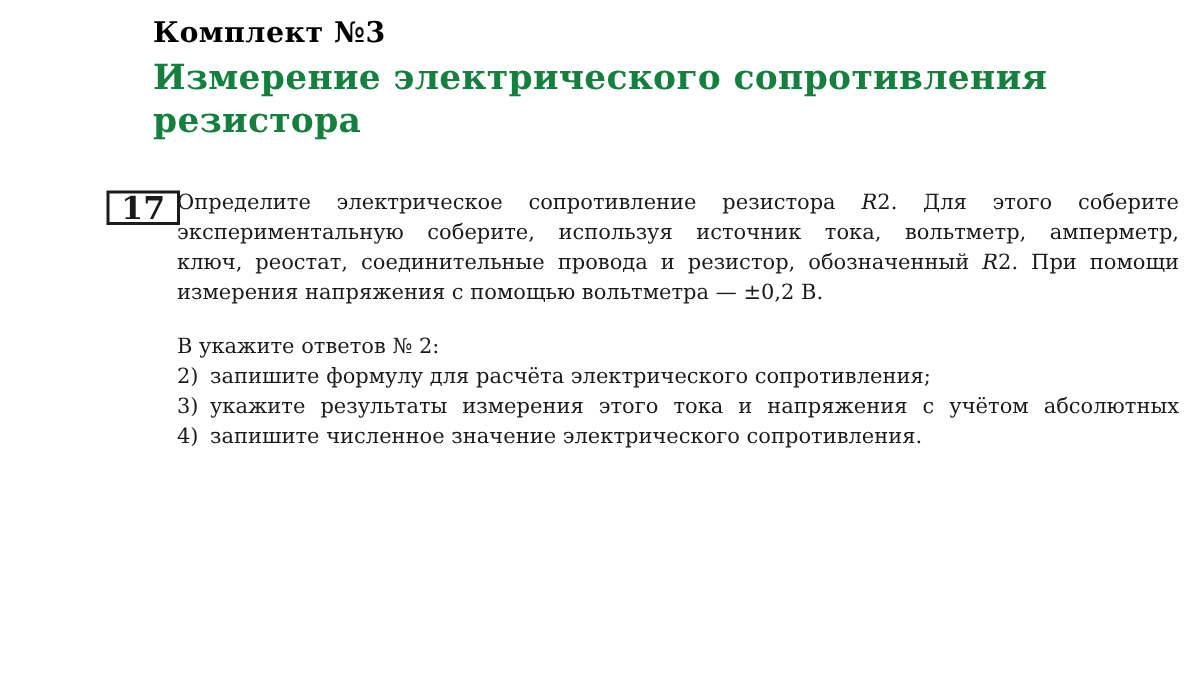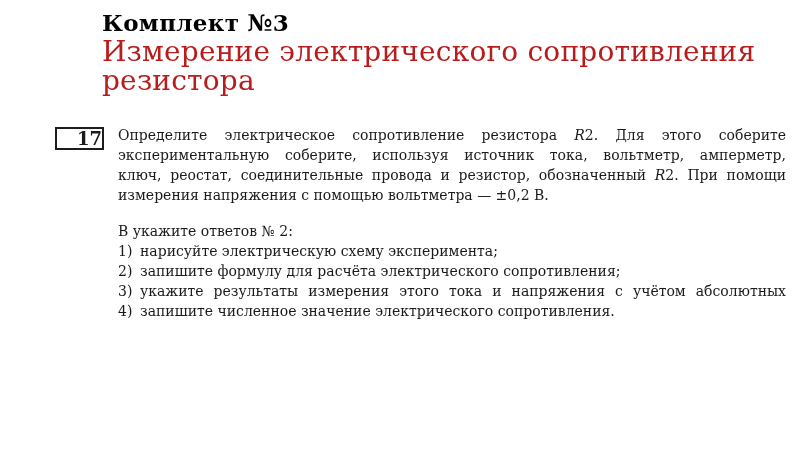--- a/index.html
+++ b/index.html
@@ -6,33 +6,33 @@
   body {
     width: 800px; height: 450px;
     background: #ffffff;
     position: relative;
     overflow: hidden;
     font-family: "DejaVu Serif", serif;
     color: #1a1a1a;
   }
   .header { position: absolute; left: 102px; top: 8px; }
   .title {
-    font-size: 23px; font-weight: bold; line-height: 29px; color: #000;
+    font-size: 19px; font-weight: bold; line-height: 29px; color: #000;
     letter-spacing: 0.3px;
   }
   .subtitle {
-    font-size: 28px; font-weight: normal; line-height: 29px; color: #b91c1c;
+    font-size: 23px; font-weight: bold; line-height: 29px; color: #15803d;
     letter-spacing: 0.2px;
   }
   .num-box {
-    position: absolute; left: 55px; top: 127px;
+    position: absolute; left: 71px; top: 127px;
     width: 45px; height: 19px;
     border: 2px solid #1c1c1c;
-    text-align: right;
-    font-weight: bold; font-size: 18px; line-height: 19px;
+    text-align: center;
+    font-weight: bold; font-size: 21px; line-height: 19px;
     background: #fff;
   }
   .content {
     position: absolute; left: 118px; top: 125px; width: 668px;
     font-size: 14px; line-height: 20px;
   }
   .line { height: 20px; white-space: normal; }
   .just { text-align: justify; text-align-last: justify; }
   .intro { margin-top: 16px; }
   .marker { display: inline-block; width: 22px; }
@@ -53,23 +53,20 @@
 
 <div class="content">
   <div class="line just">Определите электрическое сопротивление резистора <i>R</i>2. Для этого соберите</div>
   <div class="line just">экспериментальную соберите, используя источник тока, вольтметр, амперметр,</div>
   <div class="line just">ключ, реостат, соединительные провода и резистор, обозначенный <i>R</i>2. При помощи</div>
   <div class="line">измерения напряжения с помощью вольтметра — ±0,2 В.</div>
 
   <div class="line intro">В укажите ответов № 2:</div>
 
   <div class="line">
-    <span class="marker">1)</span><span>нарисуйте электрическую схему эксперимента;</span>
-  </div>
-  <div class="line">
     <span class="marker">2)</span><span>запишите формулу для расчёта электрического сопротивления;</span>
   </div>
   <div class="line just">
     <span class="marker">3)</span><span>укажите результаты измерения этого тока и напряжения с учётом абсолютных</span>
   </div>
   <div class="line">
     <span class="marker">4)</span><span>запишите численное значение электрического сопротивления.</span>
   </div>
 </div>
 

